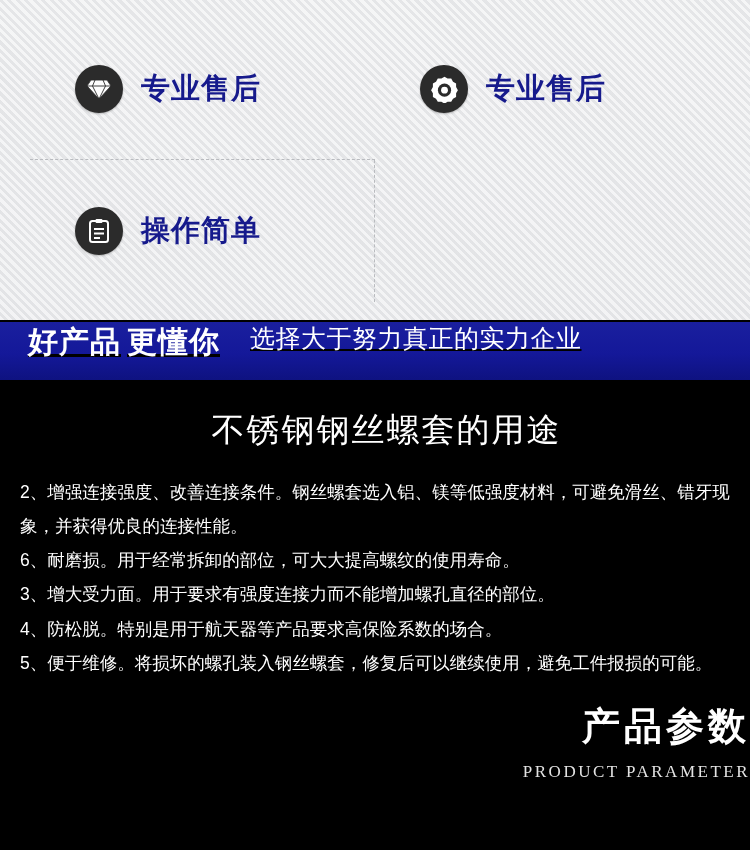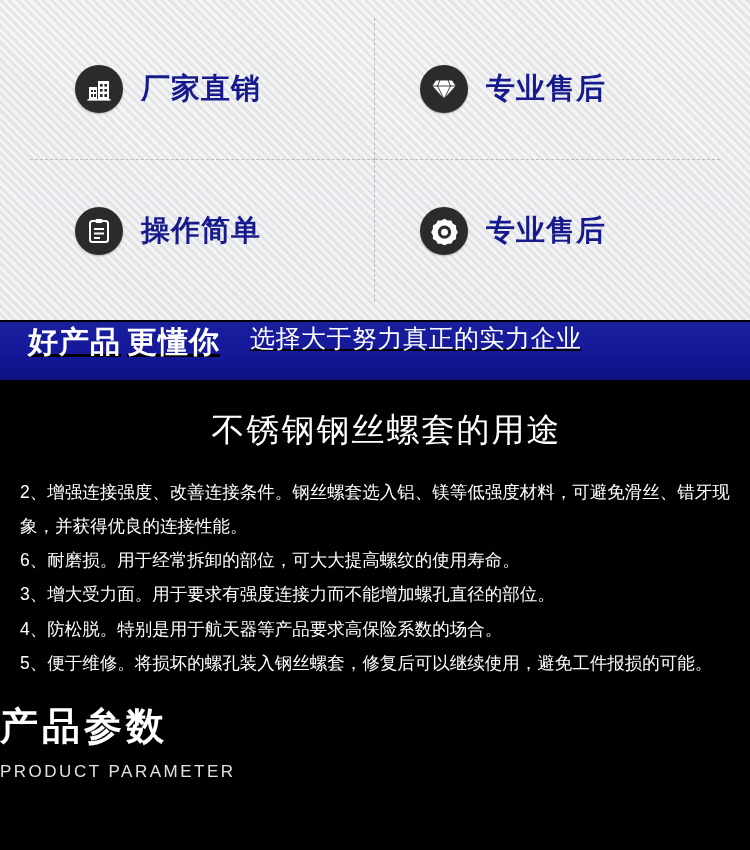--- a/index.html
+++ b/index.html
@@ -123,22 +123,23 @@
     font-size: 17.5px;
     line-height: 1.95;
     padding: 0 18px 0 20px;
   }
   .usage-item {
     margin: 0;
   }
 
   
   .param {
-    text-align: left;
+    text-align: right;
     padding-top: 26px;
+    font-family: Liberation Serif, serif;
   }
   .param-cn {
     font-size: 38px;
     font-weight: bold;
     color: #fff;
     letter-spacing: 4px;
     line-height: 1.1;
   }
   .param-en {
     font-size: 17px;
@@ -148,81 +149,61 @@
   }
 </style>
 </head>
 <body>
 
 <div class="page">
 
   <div class="features">
     <div class="features-grid">
 
-      <div class="feature-cell brd-r brd-b">
-        <span class="f-icon">
-          <svg width="26" height="26" viewBox="0 0 26 26" aria-hidden="true">
-            <rect x="3" y="11" width="8" height="12" fill="#fff"></rect>
-            <rect x="12" y="5" width="11" height="18" fill="#fff"></rect>
-            <rect x="14" y="8" width="2.6" height="2.6" fill="#2b2b2b"></rect>
-            <rect x="18.4" y="8" width="2.6" height="2.6" fill="#2b2b2b"></rect>
-            <rect x="14" y="13" width="2.6" height="2.6" fill="#2b2b2b"></rect>
-            <rect x="18.4" y="13" width="2.6" height="2.6" fill="#2b2b2b"></rect>
-            <rect x="14" y="18" width="2.6" height="3" fill="#2b2b2b"></rect>
-            <rect x="18.4" y="18" width="2.6" height="3" fill="#2b2b2b"></rect>
-            <rect x="5" y="14" width="2" height="2" fill="#2b2b2b"></rect>
-            <rect x="8" y="14" width="2" height="2" fill="#2b2b2b"></rect>
-            <rect x="5" y="18" width="2" height="3" fill="#2b2b2b"></rect>
-            <rect x="8" y="18" width="2" height="3" fill="#2b2b2b"></rect>
-            <rect x="1.5" y="23" width="23" height="1.6" fill="#fff"></rect>
-          </svg>
-        </span>
-        <span class="f-label">厂家直销</span>
-      </div>
 
       <div class="feature-cell brd-b">
         <span class="f-icon">
           <svg width="26" height="24" viewBox="0 0 26 24" aria-hidden="true">
             <polygon points="5,3 21,3 25,9 13,22 1,9" fill="#fff"></polygon>
             <polygon points="5,3 21,3 25,9 1,9" fill="#fff" stroke="#2b2b2b" stroke-width="0.9"></polygon>
             <line x1="9" y1="3" x2="6.5" y2="9" stroke="#2b2b2b" stroke-width="0.9"></line>
             <line x1="17" y1="3" x2="19.5" y2="9" stroke="#2b2b2b" stroke-width="0.9"></line>
             <line x1="1" y1="9" x2="13" y2="22" stroke="#2b2b2b" stroke-width="0.9"></line>
             <line x1="25" y1="9" x2="13" y2="22" stroke="#2b2b2b" stroke-width="0.9"></line>
             <line x1="6.5" y1="9" x2="13" y2="22" stroke="#2b2b2b" stroke-width="0.9"></line>
             <line x1="19.5" y1="9" x2="13" y2="22" stroke="#2b2b2b" stroke-width="0.9"></line>
           </svg>
         </span>
         <span class="f-label">专业售后</span>
       </div>
 
+      <div class="feature-cell">
+        <span class="f-icon">
+          <svg width="27" height="27" viewBox="0 0 27 27" aria-hidden="true">
+            <path fill="#fff" d="M13.5 0.8 L16.6 2.6 L20.2 2.6 L22 5.7 L25.1 7.5 L25.1 11.1 L26.9 14.2 L25.1 17.3 L25.1 20.9 L22 22.7 L20.2 25.8 L16.6 25.8 L13.5 27.6 L10.4 25.8 L6.8 25.8 L5 22.7 L1.9 20.9 L1.9 17.3 L0.1 14.2 L1.9 11.1 L1.9 7.5 L5 5.7 L6.8 2.6 L10.4 2.6 Z"></path>
+            <circle cx="13.5" cy="14.2" r="6.6" fill="#2b2b2b"></circle>
+            <circle cx="13.5" cy="14.2" r="3.4" fill="#fff"></circle>
+          </svg>
+        </span>
+        <span class="f-label">专业售后</span>
+      </div>
+
       <div class="feature-cell brd-r">
         <span class="f-icon">
           <svg width="24" height="26" viewBox="0 0 24 26" aria-hidden="true">
             <rect x="3" y="3" width="18" height="21" rx="2.5" fill="none" stroke="#fff" stroke-width="2"></rect>
             <rect x="8.5" y="1" width="7" height="4" rx="1.2" fill="#fff"></rect>
             <rect x="7" y="10" width="10" height="2" fill="#fff"></rect>
             <rect x="7" y="14.5" width="10" height="2" fill="#fff"></rect>
             <rect x="7" y="19" width="6" height="2" fill="#fff"></rect>
           </svg>
         </span>
         <span class="f-label">操作简单</span>
       </div>
 
-      <div class="feature-cell">
-        <span class="f-icon">
-          <svg width="27" height="27" viewBox="0 0 27 27" aria-hidden="true">
-            <path fill="#fff" d="M13.5 0.8 L16.6 2.6 L20.2 2.6 L22 5.7 L25.1 7.5 L25.1 11.1 L26.9 14.2 L25.1 17.3 L25.1 20.9 L22 22.7 L20.2 25.8 L16.6 25.8 L13.5 27.6 L10.4 25.8 L6.8 25.8 L5 22.7 L1.9 20.9 L1.9 17.3 L0.1 14.2 L1.9 11.1 L1.9 7.5 L5 5.7 L6.8 2.6 L10.4 2.6 Z"></path>
-            <circle cx="13.5" cy="14.2" r="6.6" fill="#2b2b2b"></circle>
-            <circle cx="13.5" cy="14.2" r="3.4" fill="#fff"></circle>
-          </svg>
-        </span>
-        <span class="f-label">专业售后</span>
-      </div>
-
     </div>
   </div>
 
   <div class="banner">
     <span class="banner-strong">
       <span>好产品</span><span class="b2">更懂你</span>
     </span>
     <span class="banner-sub">选择大于努力真正的实力企业</span>
   </div>
 

